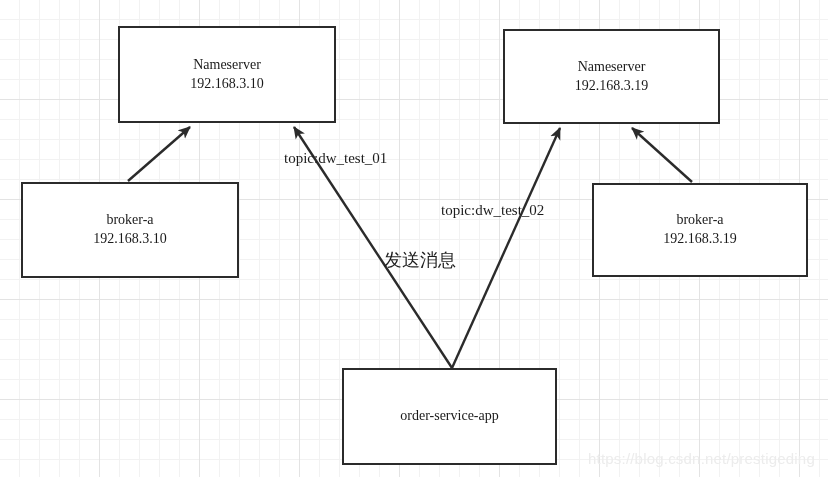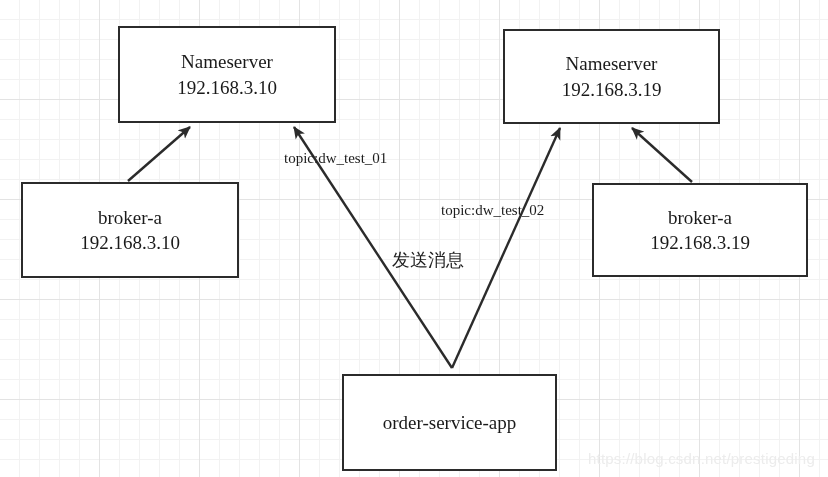--- a/index.html
+++ b/index.html
@@ -35,21 +35,21 @@
   .node {
     position: absolute;
     box-sizing: border-box;
     border: 2.5px solid #2b2b2b;
     background: #ffffff;
     display: flex;
     flex-direction: column;
     align-items: center;
     justify-content: center;
     color: #1a1a1a;
-    font-size: 19px;
+    font-size: 14px;
     line-height: 1.33;
     text-align: center;
     white-space: nowrap;
   }
   .node .ln { display: block; }
   .edge-label {
     position: absolute;
     color: #1d1d1d;
     font-size: 15px;
     white-space: nowrap;
@@ -104,25 +104,25 @@
   <div class="node" style="left:21px; top:182px; width:218px; height:96px;">
     <span class="ln">broker-a</span>
     <span class="ln">192.168.3.10</span>
   </div>
 
   <div class="node" style="left:592px; top:183px; width:216px; height:94px;">
     <span class="ln">broker-a</span>
     <span class="ln">192.168.3.19</span>
   </div>
 
-  <div class="node" style="left:342px; top:368px; width:215px; height:97px;margin-top:6px;">
+  <div class="node" style="left:342px; top:368px; width:215px; height:97px;">
     <span class="ln">order-service-app</span>
   </div>
 
   <div class="edge-label" style="left:284px; top:151px;">topic:dw_test_01</div>
 
   <div class="edge-label" style="left:423px; top:203px;margin-left:18px;">topic:dw_test_02</div>
 
-  <div class="edge-label cjk" style="left:392px; top:251px;">发送消息</div>
+  <div class="edge-label cjk" style="left:384px; top:251px;">发送消息</div>
 
   <div class="watermark">https://blog.csdn.net/prestigeding</div>
 
 </div>
 
 </body></html>

